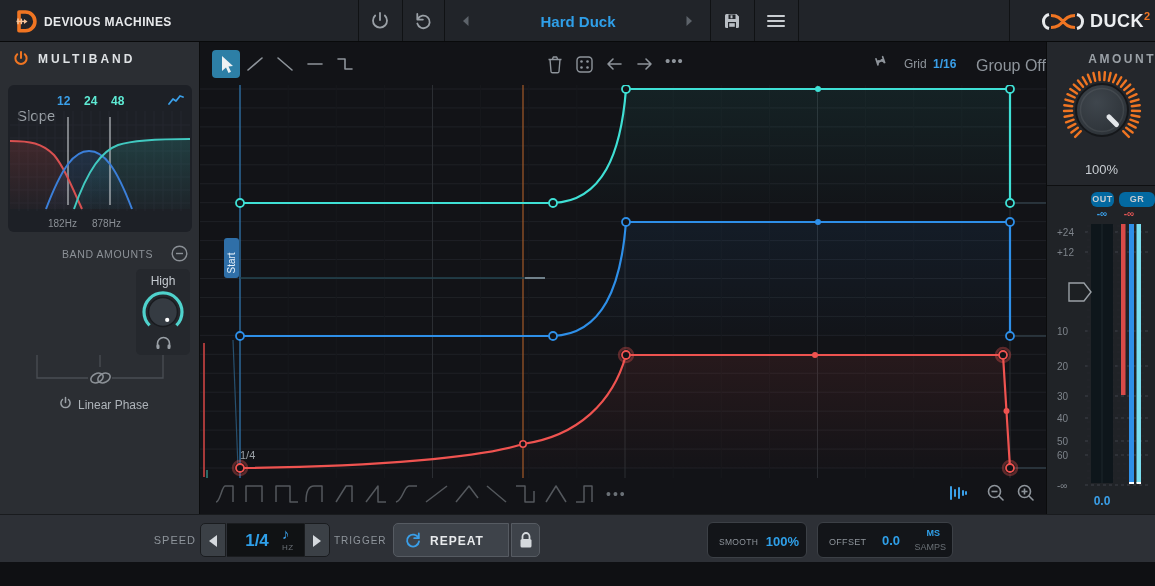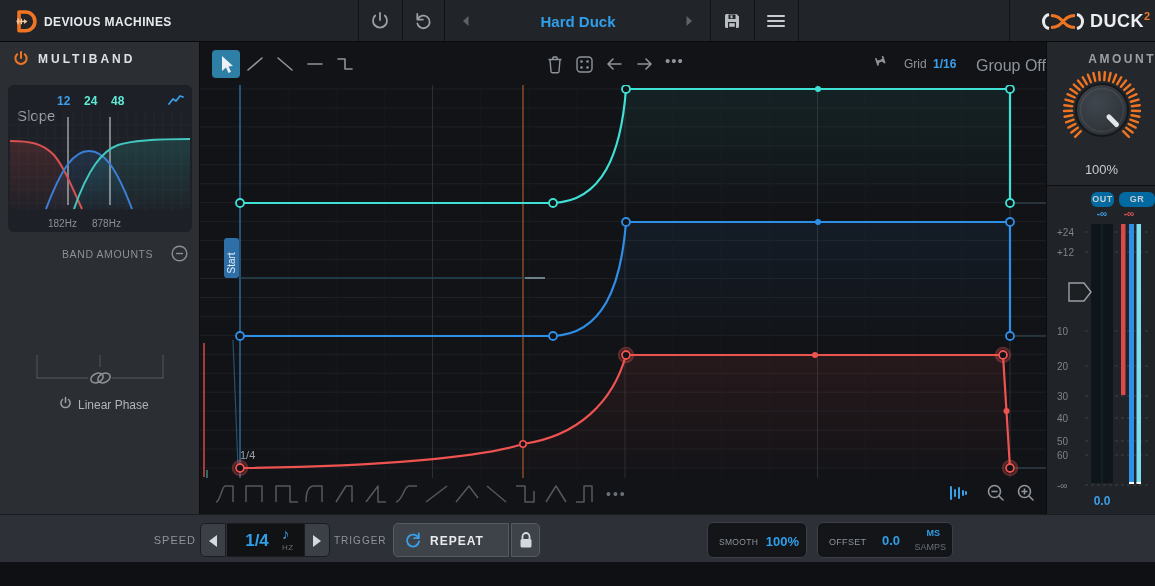--- a/index.html
+++ b/index.html
@@ -188,20 +188,33 @@
     <div class="abs" id="xfreq1" style="left:40px">182Hz</div>
     <div class="abs" id="xfreq2" style="left:84px">878Hz</div>
   </div>
 
   <div class="abs" id="band-amounts-lbl">BAND AMOUNTS</div>
   <svg class="abs" style="left:171px;top:203px" width="17" height="17" viewBox="0 0 17 17">
     <circle cx="8.5" cy="8.5" r="7.3" fill="none" stroke="#8b9096" stroke-width="1.4"></circle>
     <line x1="5" y1="8.5" x2="12" y2="8.5" stroke="#8b9096" stroke-width="1.4"></line>
   </svg>
 
+  <div class="abs band-panel" style="left:136px">
+    <div class="abs band-label">High</div>
+    <svg class="abs" style="left:4px;top:20px" width="46" height="46" viewBox="0 0 46 46">
+      <path d="M9.6,36.4 A19,19 0 1 1 36.4,36.4" fill="none" stroke="#4fd2cc" stroke-width="3.2"></path>
+      <circle cx="23" cy="23" r="14.5" fill="#353b42" stroke="#191b1f" stroke-width="1.5"></circle>
+      <circle cx="27.2" cy="30.9" r="2.1" fill="#fff"></circle>
+    </svg>
+    <svg class="abs" style="left:19px;top:66px" width="17" height="15" viewBox="0 0 17 15">
+      <path d="M2.5,12 v-3.5 a6,6 0 0 1 12,0 V12" fill="none" stroke="#9aa0a6" stroke-width="1.6"></path>
+      <rect x="1.5" y="9.5" width="3" height="4.5" rx="1.2" fill="#9aa0a6"></rect>
+      <rect x="12.5" y="9.5" width="3" height="4.5" rx="1.2" fill="#9aa0a6"></rect>
+    </svg>
+  </div>
 
   <svg class="abs" style="left:10px;top:313px" width="180" height="32" viewBox="0 0 180 32">
     <path d="M27,0 V23 H78 M153,0 V23 H102 M90,0 V12" fill="none" stroke="#4a4e54" stroke-width="1.3"></path>
   </svg>
   <svg class="abs" style="left:88px;top:328px" width="25" height="16" viewBox="0 0 25 16">
     <g fill="none" stroke="#8b9096" stroke-width="1.6">
       <ellipse cx="9" cy="8" rx="6.5" ry="4.5" transform="rotate(-25 9 8)"></ellipse>
       <ellipse cx="16" cy="8" rx="6.5" ry="4.5" transform="rotate(-25 16 8)"></ellipse>
     </g>
   </svg>

